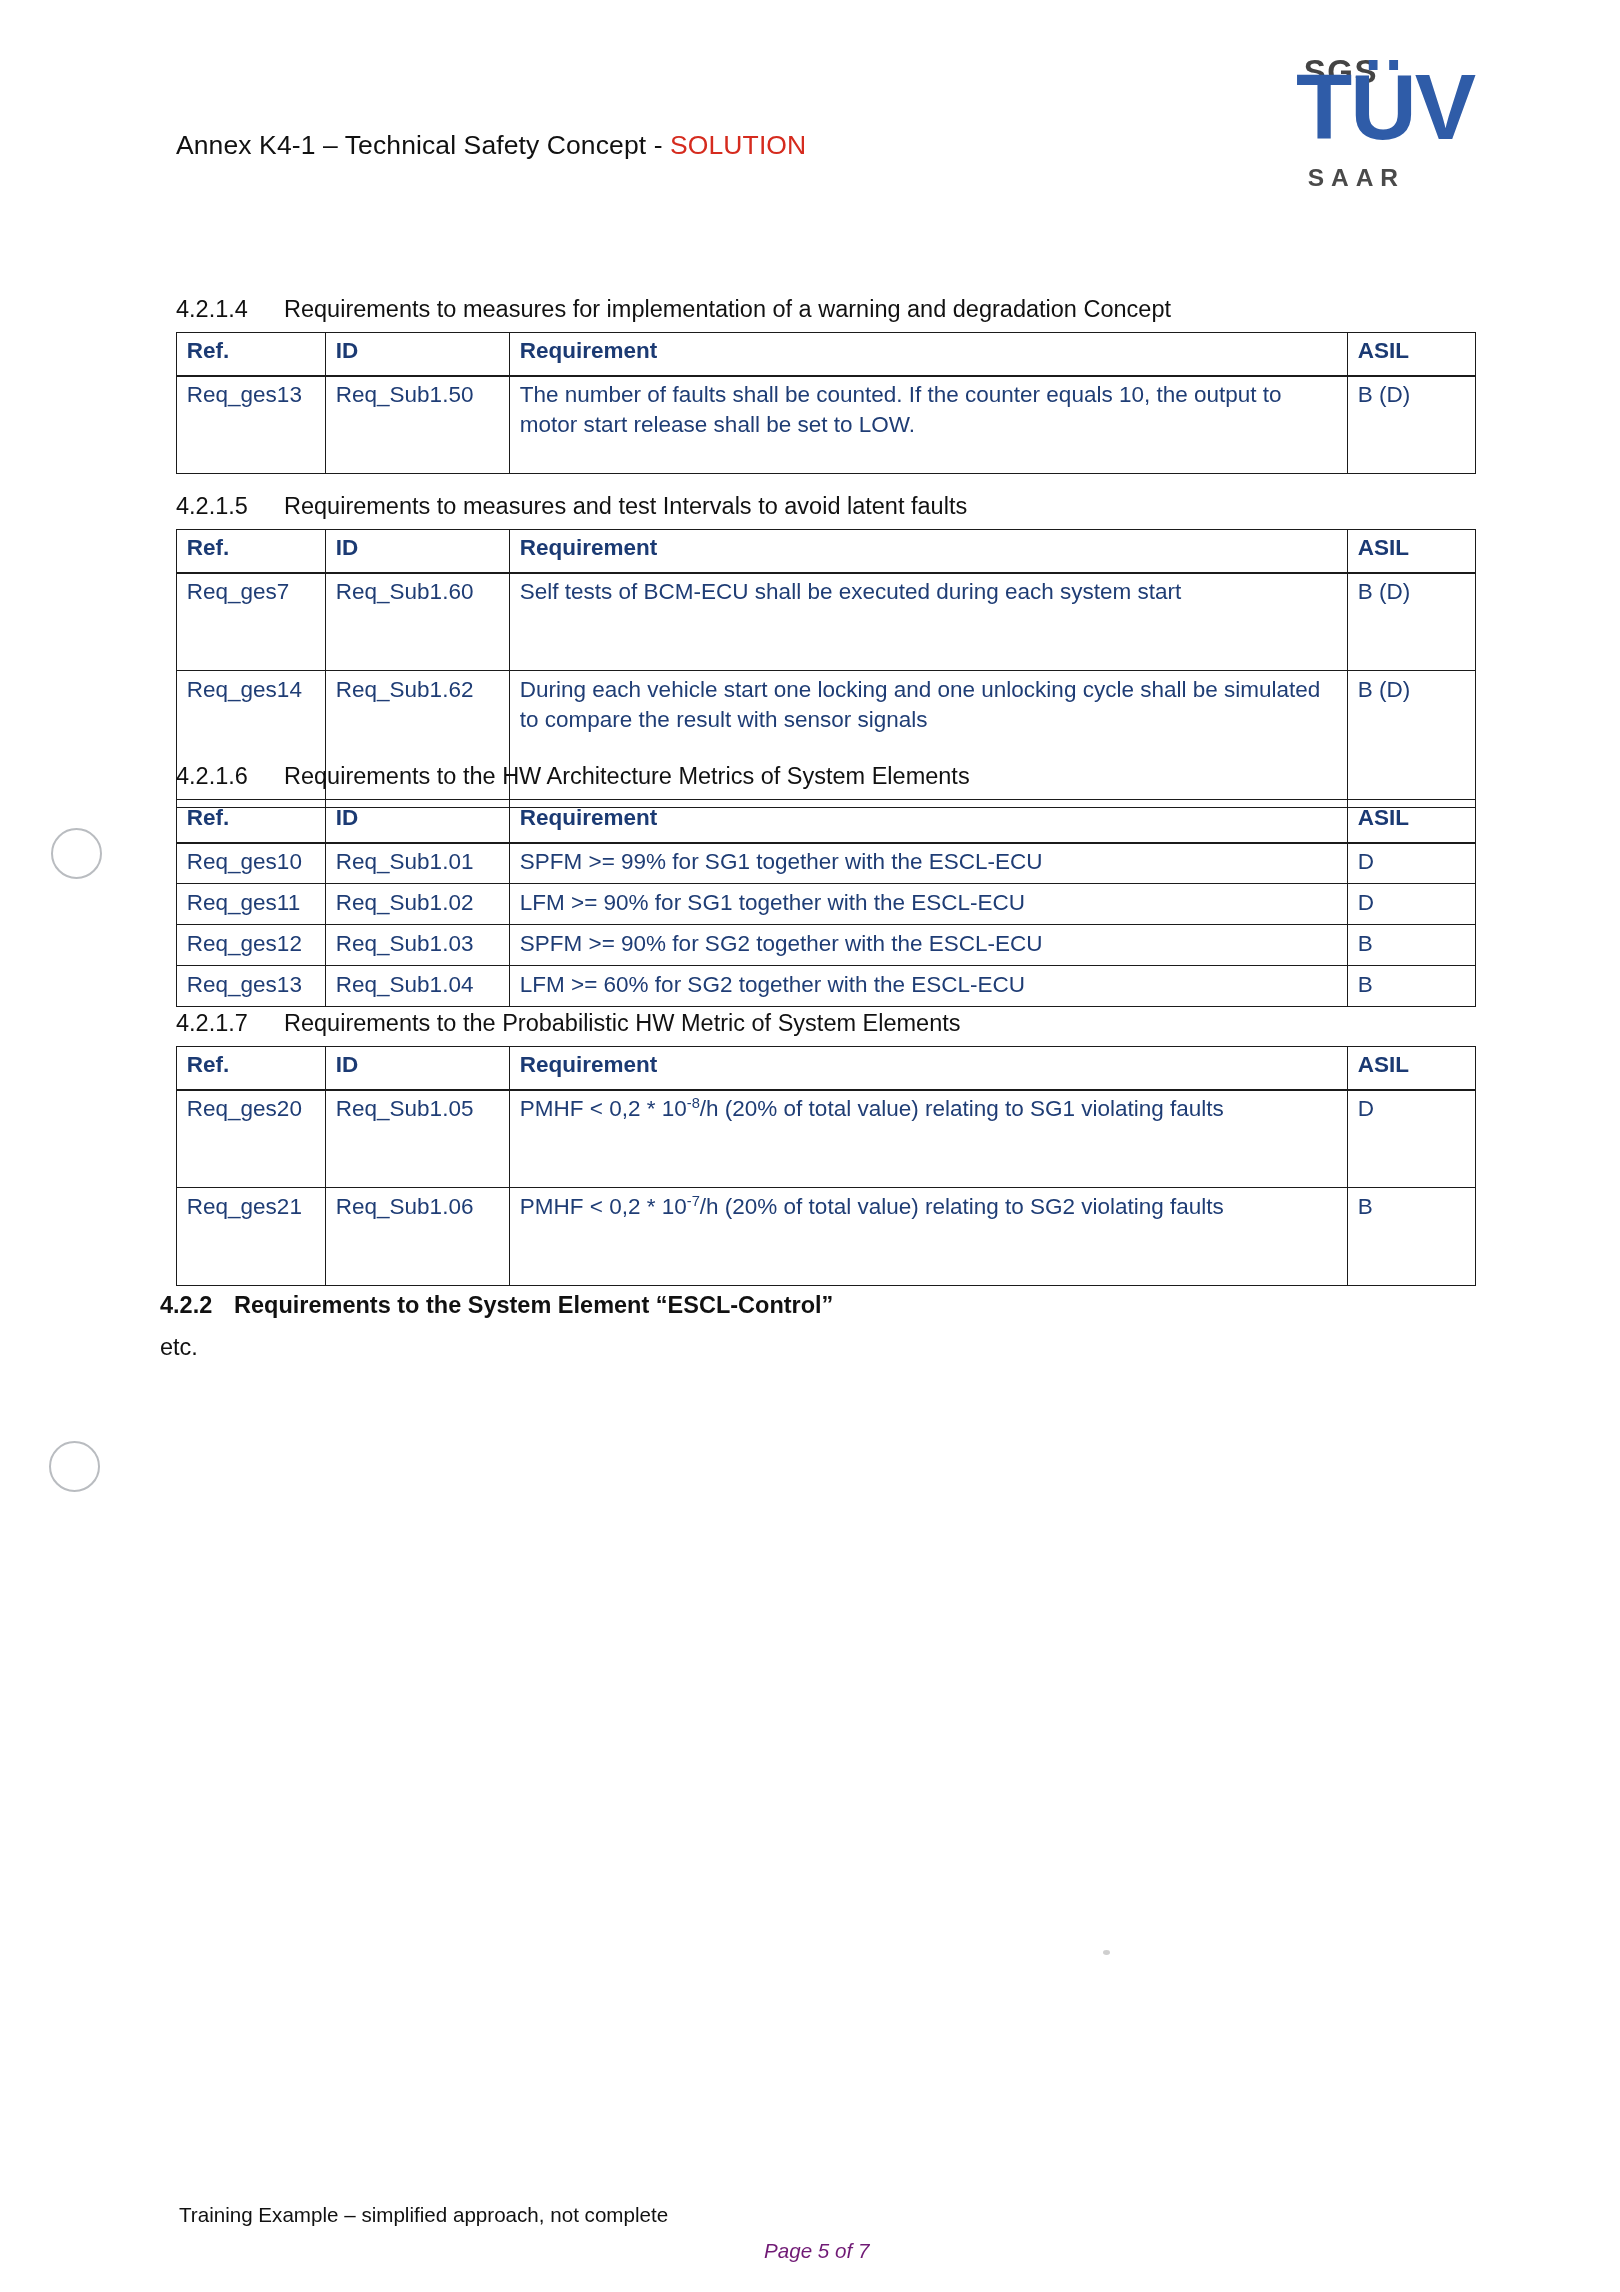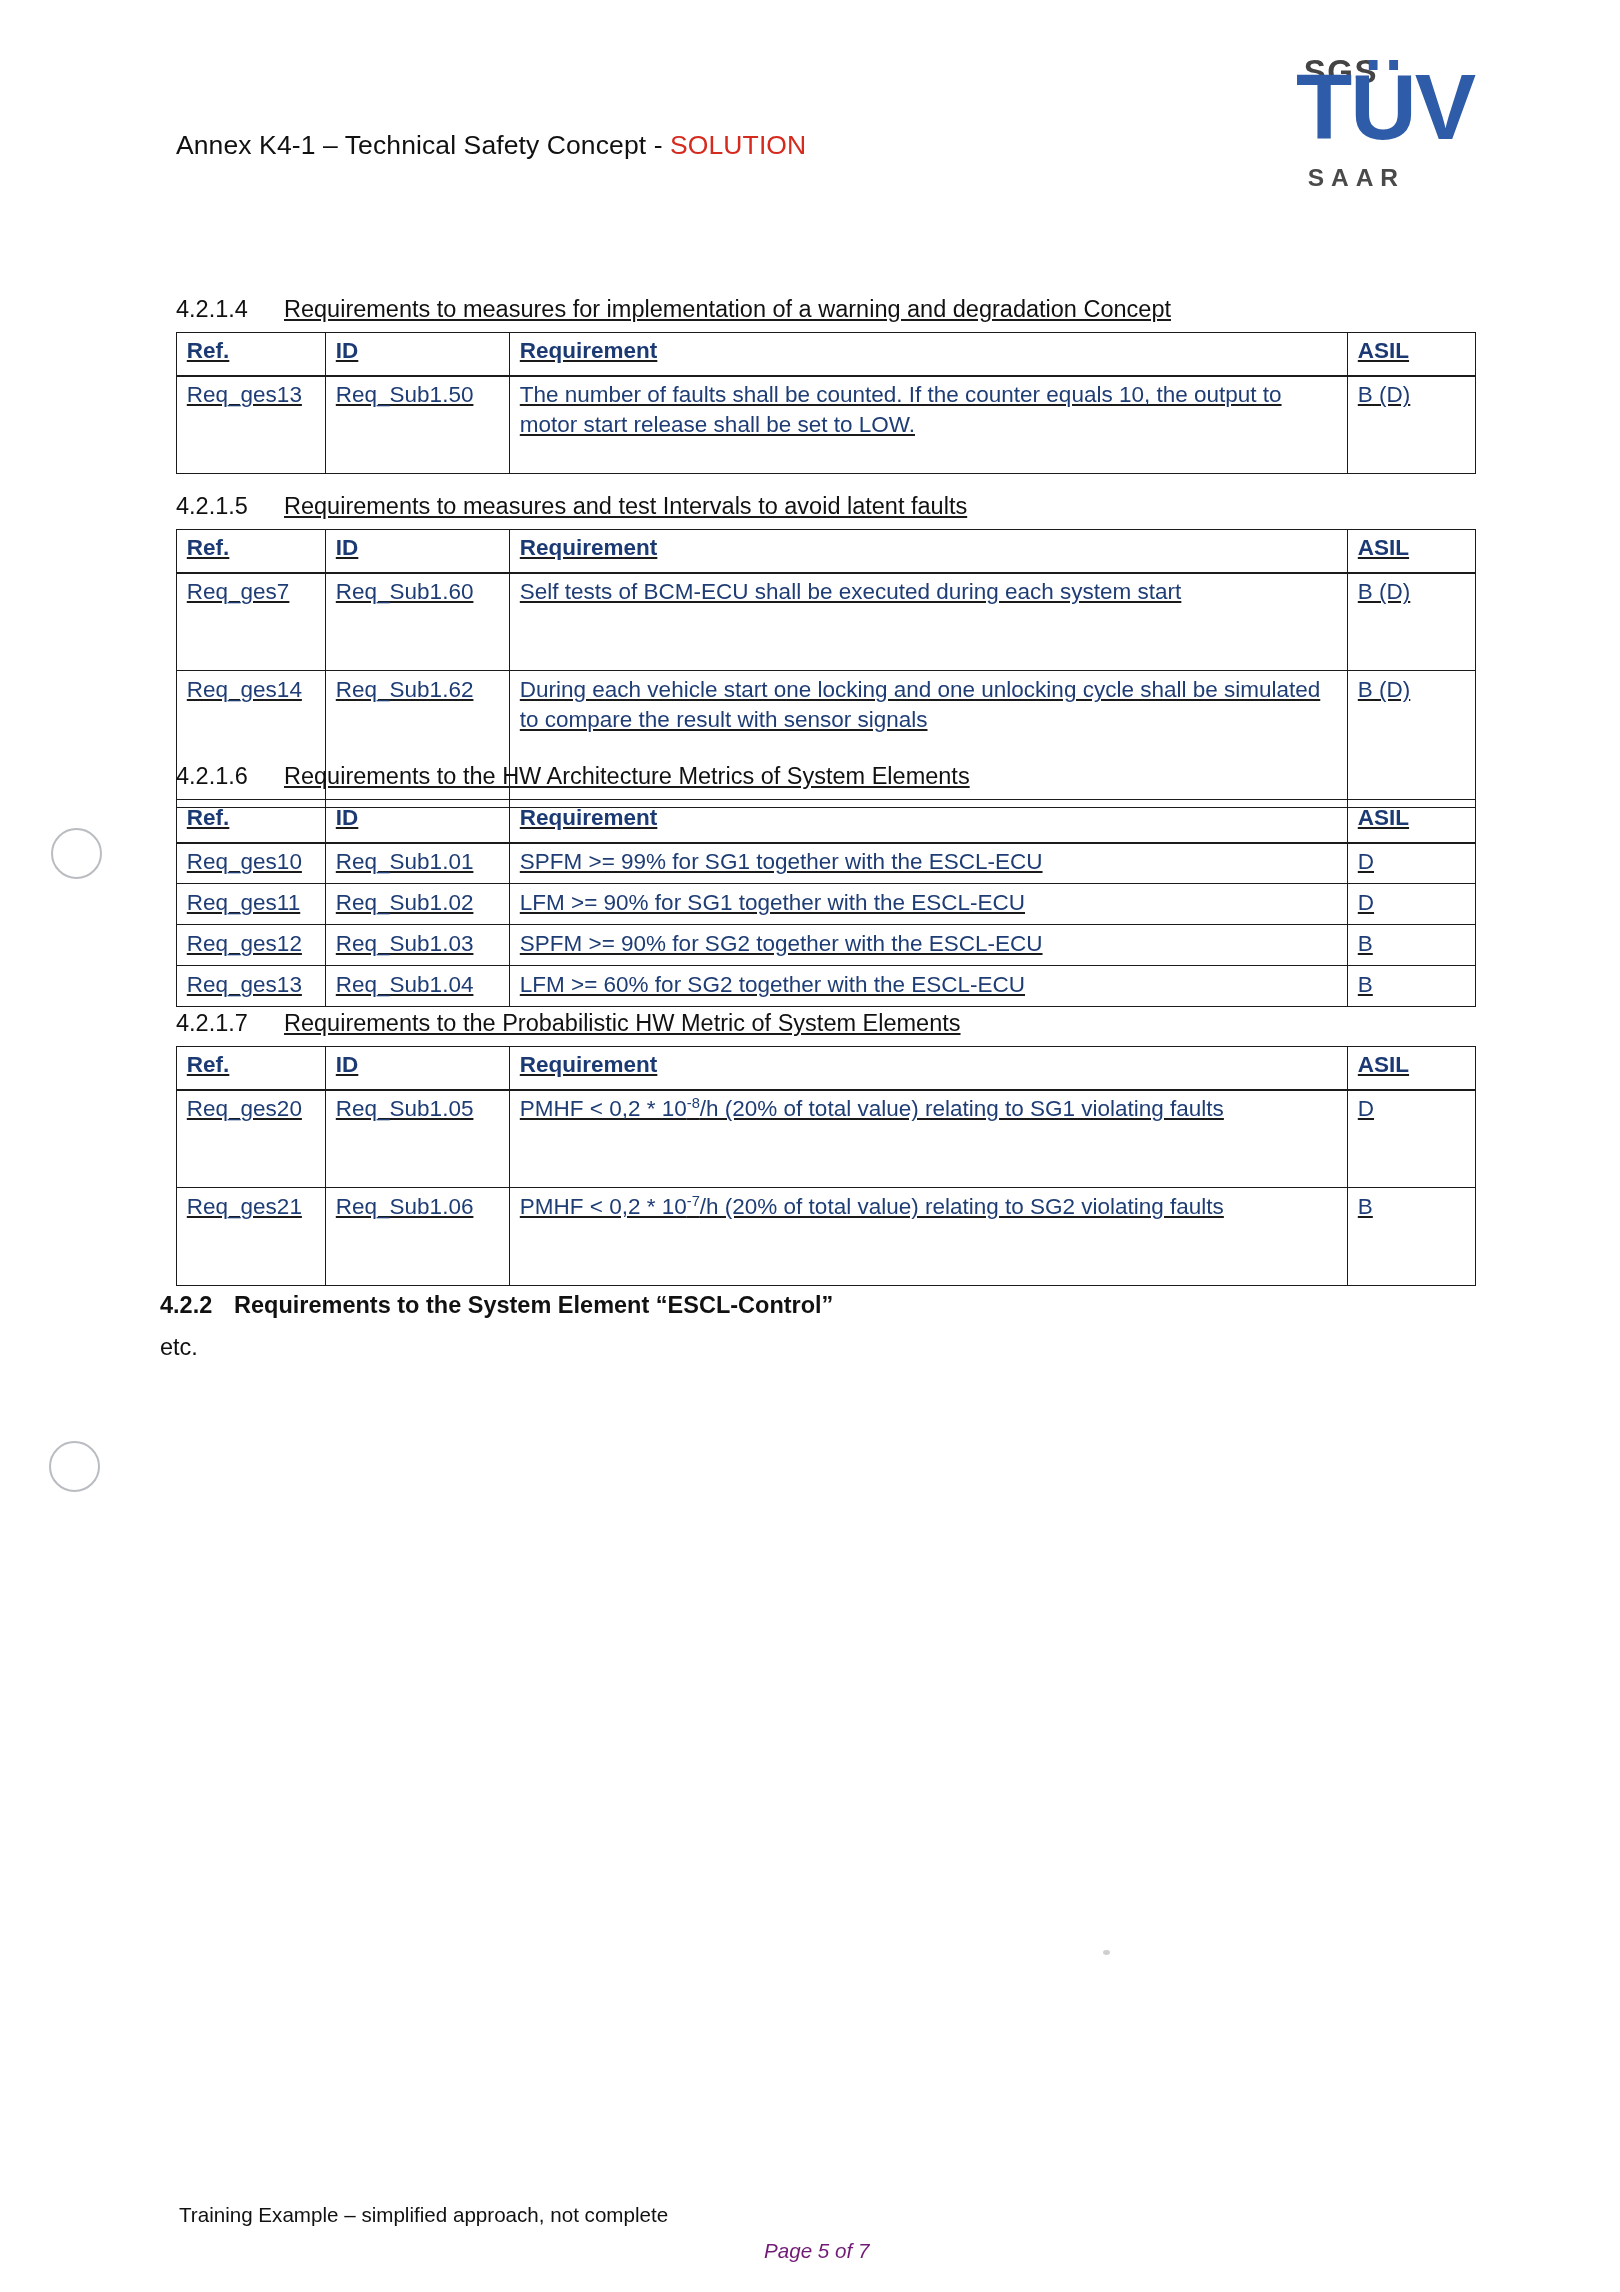--- a/index.html
+++ b/index.html
@@ -90,21 +90,20 @@
     border: 2px solid #b9bcc0;
     border-radius: 50%;
     background: transparent;
   }
 
   
   .section {
     position: absolute;
     left: 176px;
     width: 1125px;
-    text-decoration: underline;
   }
   .section-heading {
     font-size: 23.5px;
     color: #111111;
     white-space: nowrap;
     margin-bottom: 8.8px;
   }
   .section-heading .num {
     display: inline-block;
     width: 108px;

